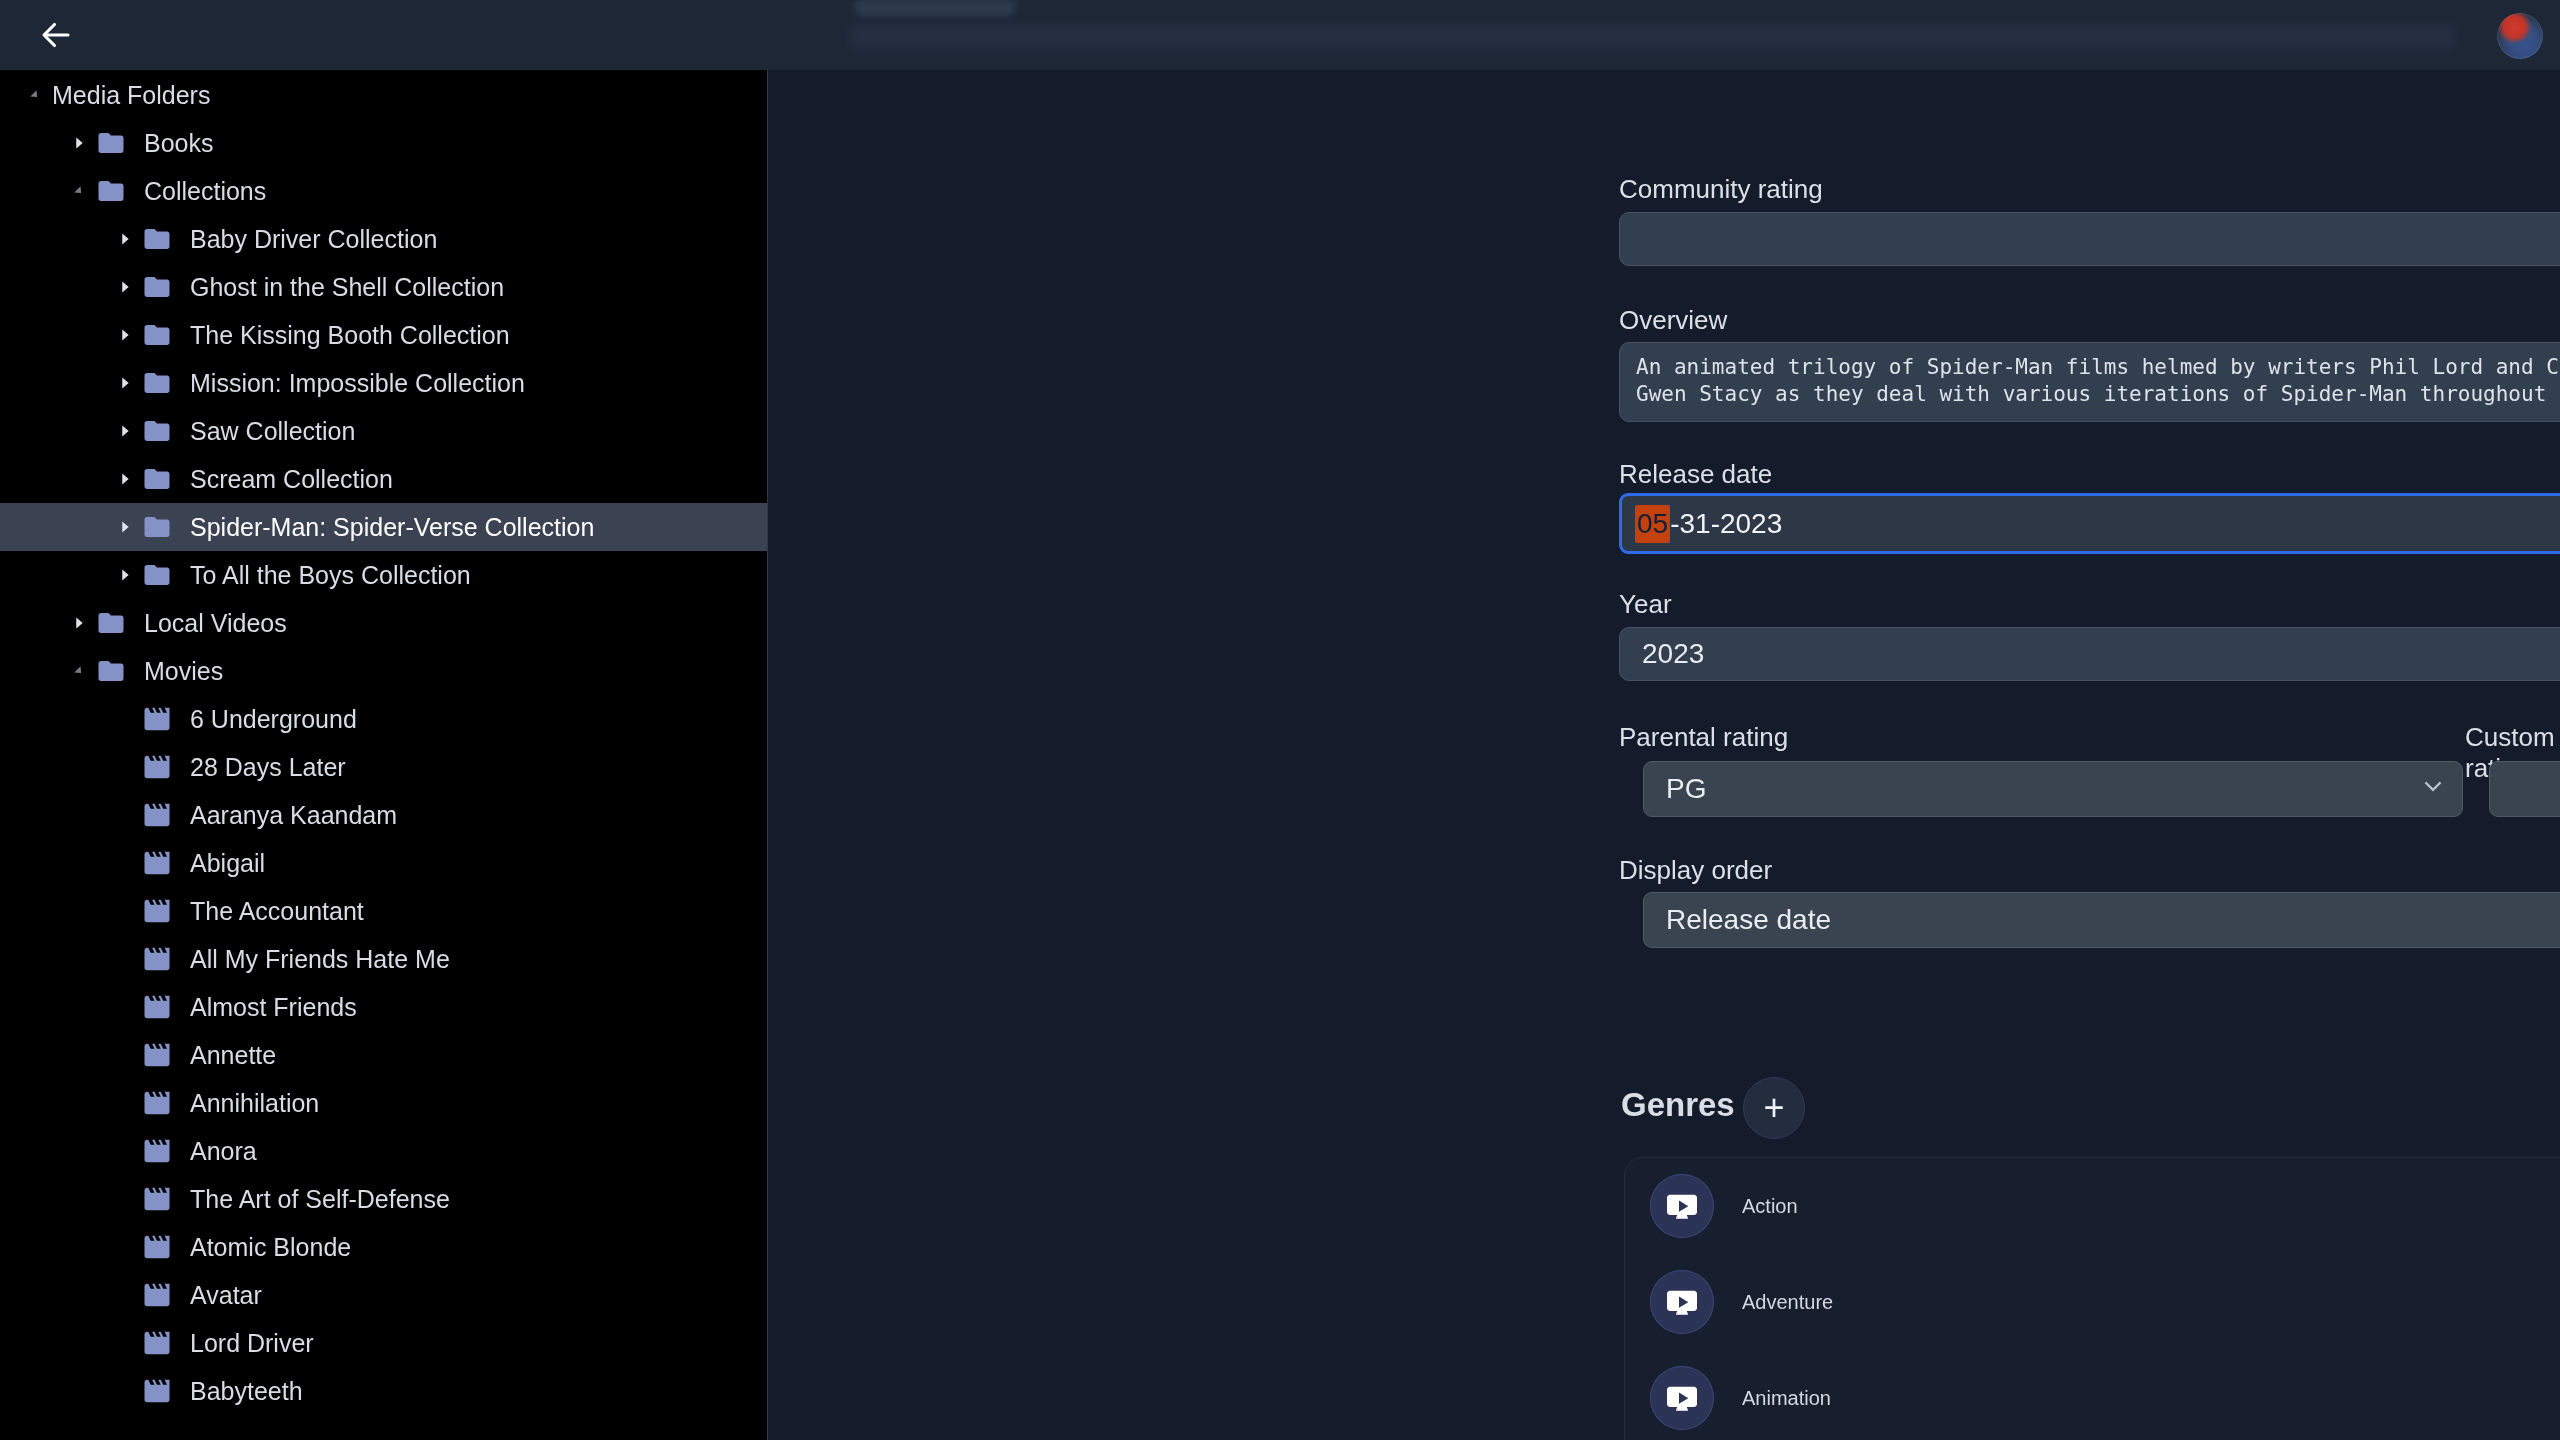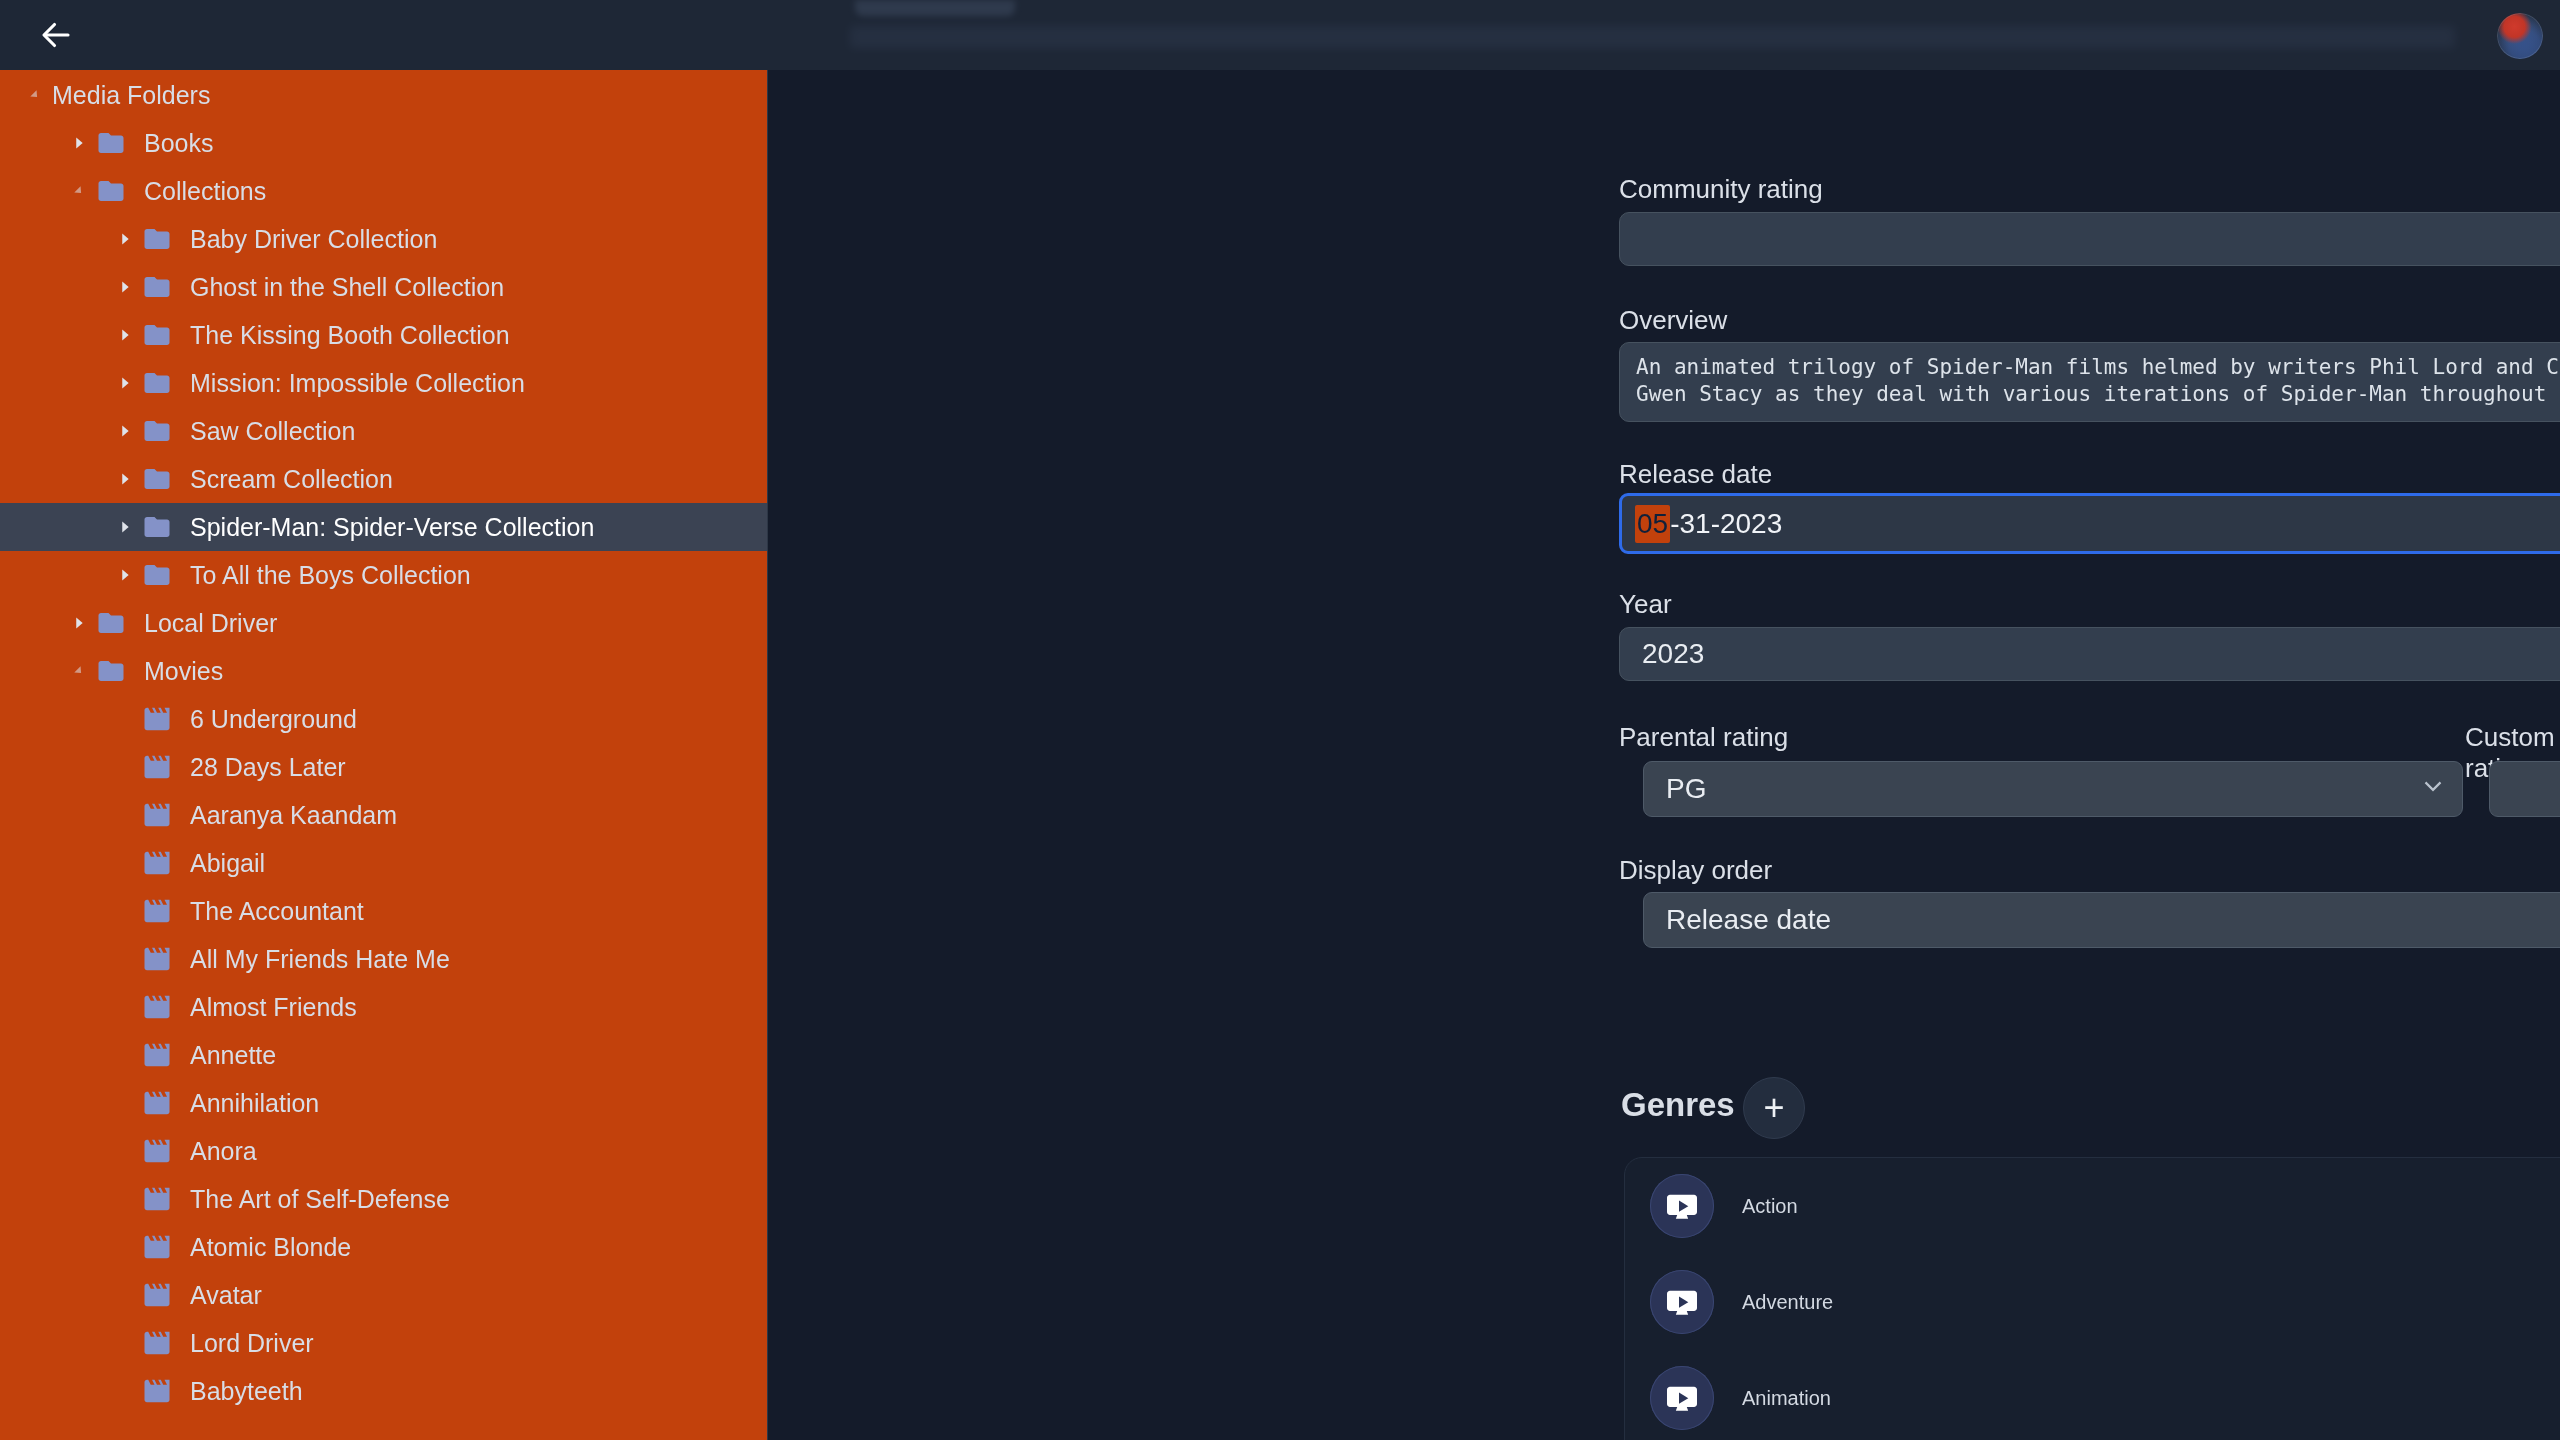--- a/index.html
+++ b/index.html
@@ -18,21 +18,21 @@
       radial-gradient(circle at 60% 70%, #35518a 0%, rgba(53,81,138,.8) 35%, rgba(40,55,80,0) 70%),
       radial-gradient(circle at 50% 50%, #58677e 0%, #2c3a52 55%, #1c2534 100%);
     box-shadow:0 0 0 1px rgba(255,255,255,.12) inset; }
   .blur-blob1 { position:absolute; left:855px; top:0px; width:160px; height:16px;
     border-radius:0 0 8px 8px; background:#3d4a60; opacity:.55; filter:blur(3px); }
   .blur-blob2 { position:absolute; left:850px; top:26px; width:1605px; height:22px;
     border-radius:4px; background:#3c4962; opacity:.25; filter:blur(5px); }
 
   
   .sidebar { position:absolute; left:0; top:70px; width:768px; height:1370px;
-    background:#c2410c; border-right:1px solid #2d3746; overflow:hidden; z-index:10; }
+    background:#000000; border-right:1px solid #2d3746; overflow:hidden; z-index:10; }
   .tree { padding-top:1px; }
   .tree-row { height:48px; display:flex; align-items:center; cursor:pointer;
     color:#d8dde6; font-size:25px; white-space:nowrap; }
   .tree-row.selected { background:#3b4353; color:#ffffff; }
   .tree-row.lvl1 { padding-left:18px; }
   .tree-row.lvl2 { padding-left:62px; }
   .tree-row.lvl3 { padding-left:108px; }
   .caret { width:34px; height:34px; flex:0 0 34px; display:flex;
     align-items:center; justify-content:center; }
   .caret svg { display:block; }
@@ -243,21 +243,21 @@
         <span class="caret collapsed">
           <svg viewBox="0 0 24 24" width="22" height="22">
             <path fill="#dfe3ea" d="M9 6l7 6-7 6z"></path>
           </svg>
         </span>
         <span class="tree-icon">
           <svg viewBox="0 0 24 24" width="30" height="30">
             <path fill="#8492c8" d="M10 4l2 2h8c1.1 0 2 .9 2 2v10c0 1.1-.9 2-2 2H4c-1.1 0-2-.9-2-2V6c0-1.1.9-2 2-2h6z"></path>
           </svg>
         </span>
-        <span class="tree-label">Local Driver</span>
+        <span class="tree-label">Local Videos</span>
       </div>
       <div class="tree-row lvl2">
         <span class="caret expanded">
           <svg viewBox="0 0 24 24" width="22" height="22">
             <path fill="#dfe3ea" d="M9 6l7 6-7 6z"></path>
           </svg>
         </span>
         <span class="tree-icon">
           <svg viewBox="0 0 24 24" width="30" height="30">
             <path fill="#8492c8" d="M10 4l2 2h8c1.1 0 2 .9 2 2v10c0 1.1-.9 2-2 2H4c-1.1 0-2-.9-2-2V6c0-1.1.9-2 2-2h6z"></path>

